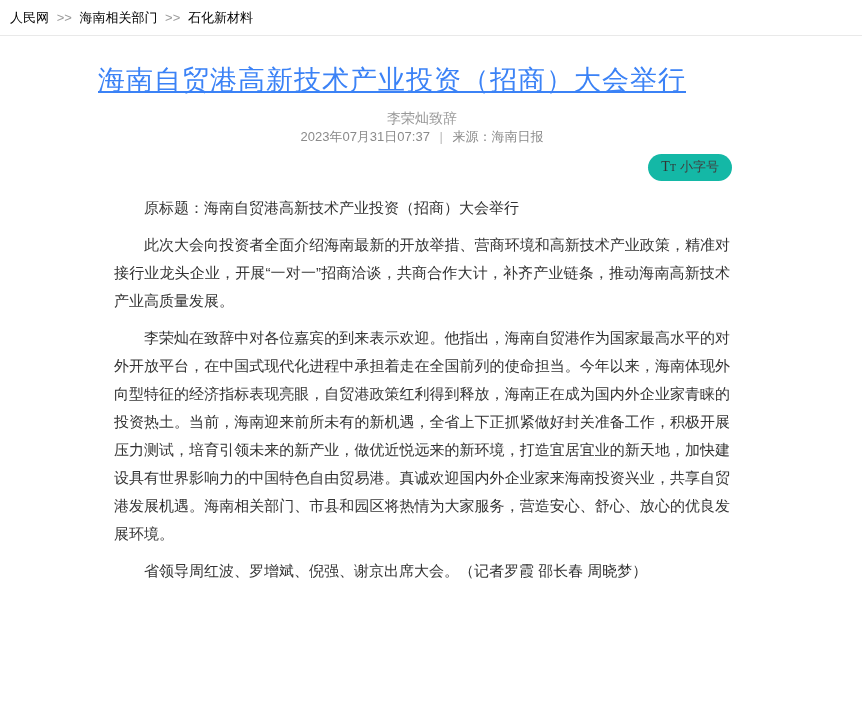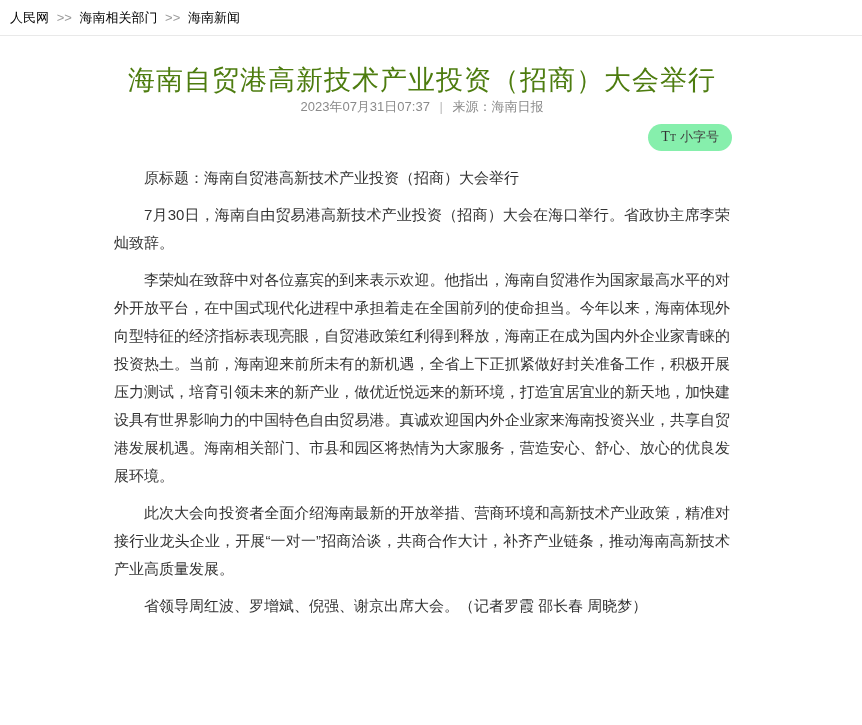--- a/index.html
+++ b/index.html
@@ -32,47 +32,48 @@
     margin: 0 4px;
   }
   
   .content {
     width: 648px;
     margin-left: 98px;
     box-sizing: border-box;
   }
   h1.title {
     margin: 28px 0 0 0;
-    text-align: center;
+    text-align: left;
     font-size: 27px;
     font-weight: 400;
-    color: #4d7c0f;
+    color: #3b82f6;
     line-height: 1.25;
     letter-spacing: 1px;
+    text-decoration: underline;
   }
   .subtitle {
     margin-top: 12px;
     text-align: center;
     font-size: 14px;
     color: #999999;
   }
   .meta {
     text-align: center;
     font-size: 13px;
     color: #8a8a8a;
   }
   .meta .pipe { margin: 0 6px; color: #bbbbbb; }
   .toolbar {
     margin-top: 8px;
     text-align: right;
     padding-right: 14px;
   }
   .font-size-btn {
     display: inline-block;
-    background: #86efac;
+    background: #14b8a6;
     border: none;
     border-radius: 15px;
     padding: 5px 13px;
     font-size: 13px;
     color: #404040;
     cursor: pointer;
     font-family: inherit;
     line-height: 1.2;
   }
   .font-size-btn .t-big {
@@ -101,43 +102,43 @@
 </head>
 <body>
 
 <div class="page">
 
   <div class="breadcrumb">
     <a class="crumb">人民网</a>
     <span class="sep">&gt;&gt;</span>
     <a class="crumb">海南相关部门</a>
     <span class="sep">&gt;&gt;</span>
-    <a class="crumb">海南新闻</a>
+    <a class="crumb">石化新材料</a>
   </div>
 
   <div class="content">
 
     <h1 class="title">海南自贸港高新技术产业投资（招商）大会举行</h1>
 
+    <div class="subtitle">李荣灿致辞</div>
 
     <div class="meta">
       <span>2023年07月31日07:37</span>
       <span class="pipe">|</span>
       <span>来源：</span><span>海南日报</span>
     </div>
 
     <div class="toolbar">
       <button class="font-size-btn">
         <span class="t-big">T</span><span class="t-small">T</span><span class="fs-label">小字号</span>
       </button>
     </div>
 
     <div class="article">
         <p>原标题：海南自贸港高新技术产业投资（招商）大会举行</p>
-        <p>7月30日，海南自由贸易港高新技术产业投资（招商）大会在海口举行。省政协主席李荣灿致辞。</p>
+        <p>此次大会向投资者全面介绍海南最新的开放举措、营商环境和高新技术产业政策，精准对接行业龙头企业，开展“一对一”招商洽谈，共商合作大计，补齐产业链条，推动海南高新技术产业高质量发展。</p>
         <p>李荣灿在致辞中对各位嘉宾的到来表示欢迎。他指出，海南自贸港作为国家最高水平的对外开放平台，在中国式现代化进程中承担着走在全国前列的使命担当。今年以来，海南体现外向型特征的经济指标表现亮眼，自贸港政策红利得到释放，海南正在成为国内外企业家青睐的投资热土。当前，海南迎来前所未有的新机遇，全省上下正抓紧做好封关准备工作，积极开展压力测试，培育引领未来的新产业，做优近悦远来的新环境，打造宜居宜业的新天地，加快建设具有世界影响力的中国特色自由贸易港。真诚欢迎国内外企业家来海南投资兴业，共享自贸港发展机遇。海南相关部门、市县和园区将热情为大家服务，营造安心、舒心、放心的优良发展环境。</p>
-        <p>此次大会向投资者全面介绍海南最新的开放举措、营商环境和高新技术产业政策，精准对接行业龙头企业，开展“一对一”招商洽谈，共商合作大计，补齐产业链条，推动海南高新技术产业高质量发展。</p>
         <p>省领导周红波、罗增斌、倪强、谢京出席大会。（记者罗霞 邵长春 周晓梦）</p>
       </div>
 
   </div>
 
 </div>
 
 </body></html>

